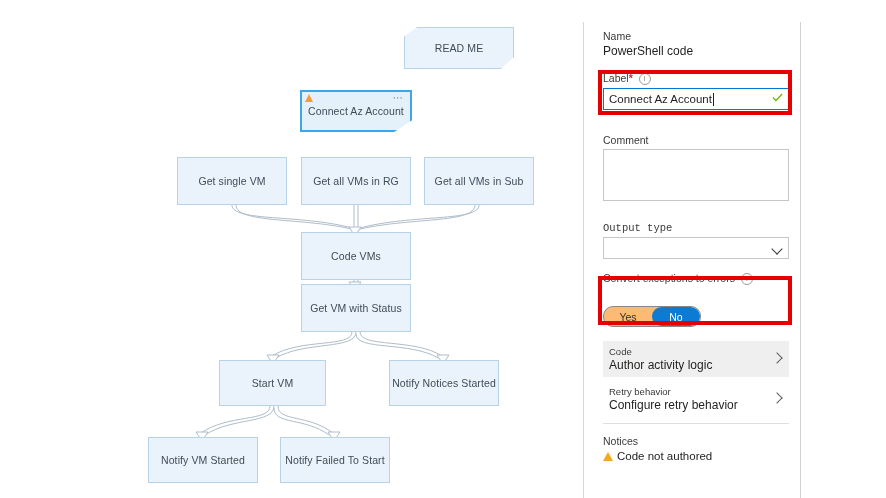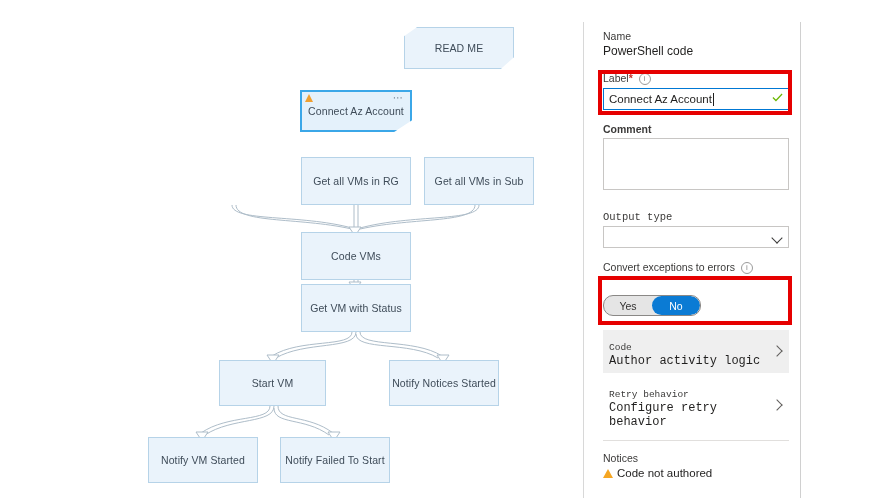--- a/index.html
+++ b/index.html
@@ -179,41 +179,40 @@
     transform: rotate(45deg);
   }
 
   
   .toggle {
     width: 96px; height: 19px;
     border: 1px solid #8a8886;
     border-radius: 10px;
     display: flex;
     overflow: hidden;
-    background: #e5e5e5;
+    background: #fdba74;
   }
   .toggle .seg {
     flex: 1;
     display: flex;
     align-items: center;
     justify-content: center;
     font-size: 10.5px;
     color: #323130;
   }
   .toggle .seg.on {
     background: #0b7bd4;
     color: #ffffff;
     border-radius: 10px;
   }
 
   
   .linkrow {
     position: relative;
-    padding: 12px 18px 5px 6px;
-    font-family: Liberation Mono, monospace;
+    padding: 5px 18px 5px 6px;
   }
   .linkrow.highlighted { background: #efefef; }
   .linkrow .lr-top {
     font-size: 9.5px;
     color: #3b3a39;
     margin-bottom: 1px;
   }
   .linkrow .lr-main {
     font-size: 12px;
     color: #201f1e;
@@ -302,20 +301,23 @@
   <div class="node clip-tl-br" style="left:404px; top:27px; width:110px; height:42px;">
     <span>READ ME</span>
   </div>
 
   <div class="node clip-br selected" style="left:300px; top:90px; width:112px; height:42px;">
     <span class="warn-tri"></span>
     <span class="node-ellipsis">⋯</span>
     <span>Connect Az Account</span>
   </div>
 
+  <div class="node" style="left:177px; top:157px; width:110px; height:48px;">
+    <span>Get single VM</span>
+  </div>
 
   <div class="node" style="left:301px; top:157px; width:110px; height:48px;">
     <span>Get all VMs in RG</span>
   </div>
 
   <div class="node" style="left:424px; top:157px; width:110px; height:48px;">
     <span>Get all VMs in Sub</span>
   </div>
 
   <div class="node" style="left:301px; top:232px; width:110px; height:48px;">
@@ -357,21 +359,21 @@
       <span class="info-icon">i</span>
     </div>
     <div class="txtinput">
       <span>Connect Az Account</span>
         <span class="caret"></span>
       <svg class="check" viewBox="0 0 12 12">
         <path d="M1,6 L4.3,9.3 L11,2.2" fill="none" stroke="#6bb700" stroke-width="1.3"></path>
       </svg>
     </div>
 
-    <div class="fld-label" style="margin-top:13px; margin-bottom:3px;font-weight:bold;">Comment</div>
+    <div class="fld-label" style="margin-top:24px; margin-bottom:3px;">Comment</div>
     <div class="textarea"></div>
 
     <div class="fld-label" style="margin-top:21px; margin-bottom:3px;font-family:Liberation Mono, monospace;">Output type</div>
     <div class="dropdown">
       <span class="chev-dn"></span>
     </div>
 
     <div class="fld-label" style="margin-top:13px; margin-bottom:21px;">
       <span>Convert exceptions to errors</span>
       <span class="info-icon">i</span>

